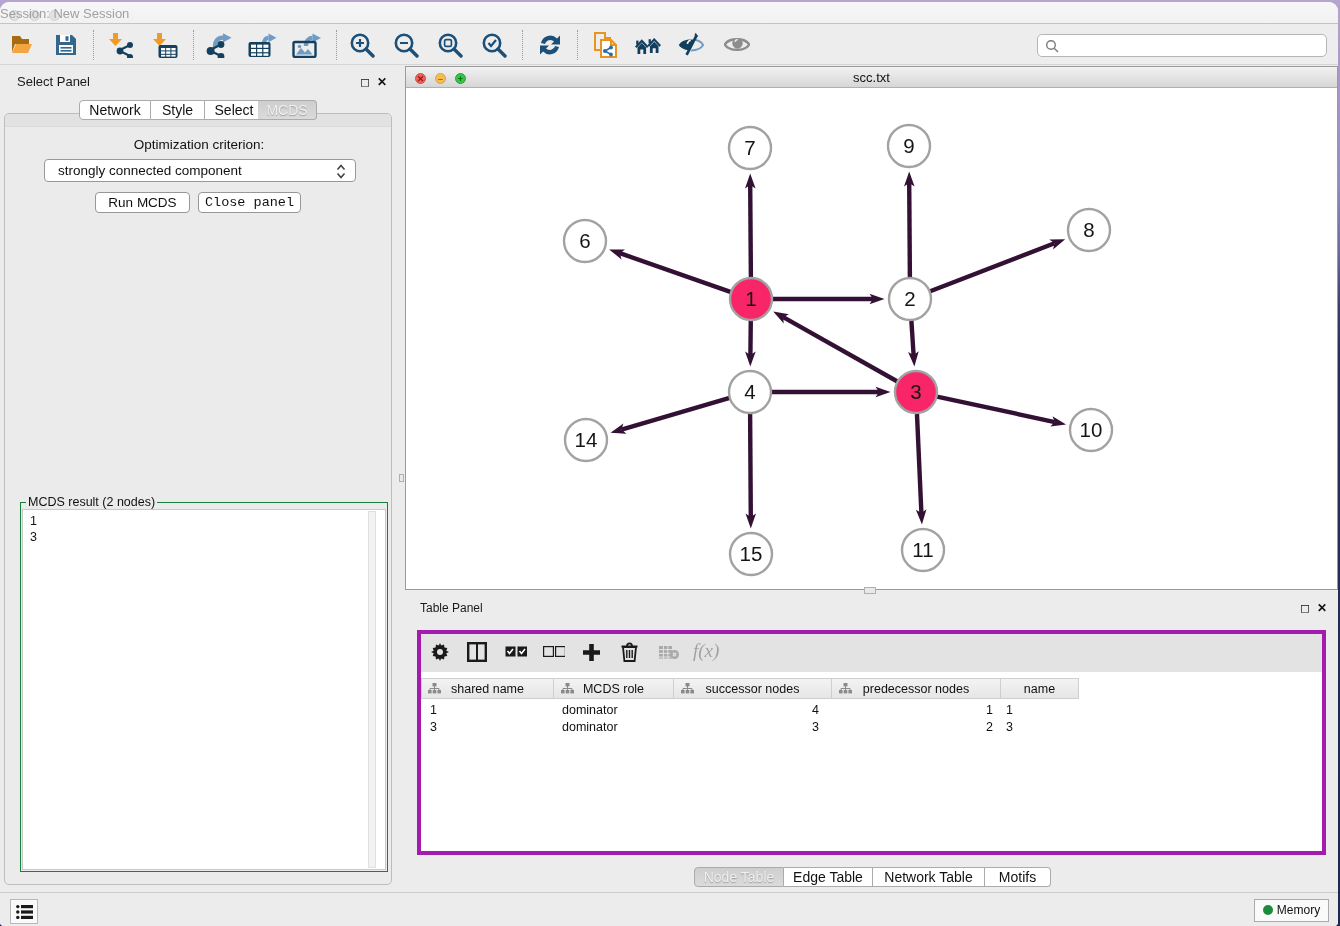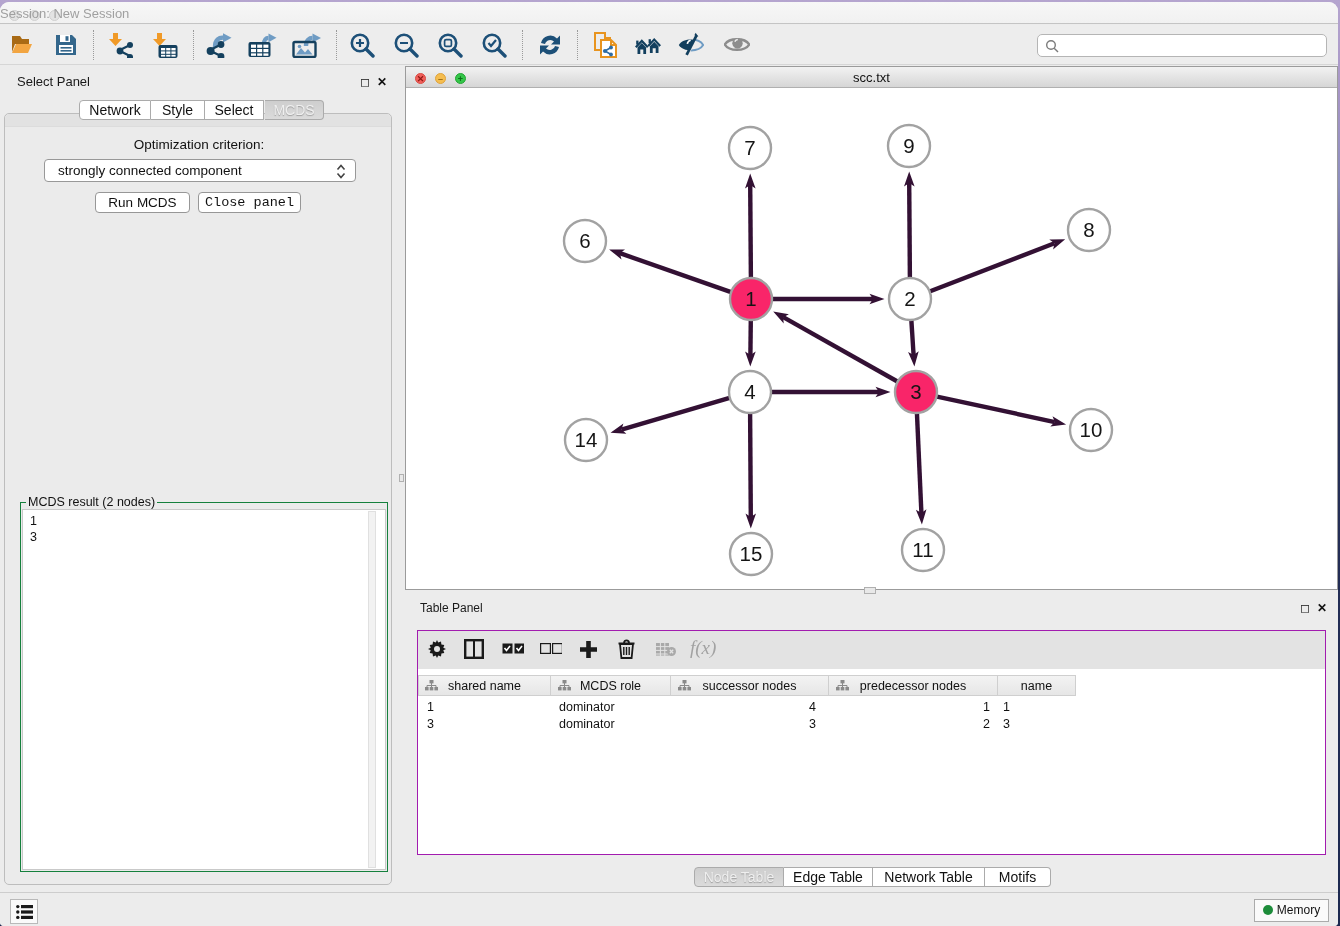--- a/index.html
+++ b/index.html
@@ -33,21 +33,21 @@
 #tabpane { position:absolute; left:4px; top:47px; width:388px; height:772px;
   border:1px solid #bdbdbd; border-radius:5px; background:#ebebeb; }
 #tabpane .topstrip { position:absolute; left:0; top:0; width:100%; height:13px;
   background:#e2e2e2; border-bottom:1px solid #dcdcdc; border-radius:5px 5px 0 0;}
 #tabs { position:absolute; left:79px; top:34px; height:20px; z-index:5; }
 .tab { position:absolute; top:0; height:20px; background:#fff; border:1px solid #ababab;
   font-size:14px; color:#111; text-align:center; line-height:18px; }
 #tab1{left:0; width:72px; border-radius:4px 0 0 4px;}
 #tab2{left:72px; width:54px; border-left:none;}
 #tab3{left:126px; width:59px; border-left:none;}
-#tab4{left:186px; width:59px; border-left:none; border-radius:0 4px 4px 0;
+#tab4{left:179px; width:59px; border-left:none; border-radius:0 4px 4px 0;
   background:linear-gradient(#cecece,#dbdbdb); color:#efefef;
   text-shadow:0 1px 1px rgba(120,120,120,.6); }
 #optlabel { position:absolute; left:0; top:23px; width:388px; text-align:center;
   font-size:13.5px; color:#111; }
 #optsel { position:absolute; left:39px; top:45px; width:312px; height:23px;
   background:#fff; border:1px solid #989898; border-radius:4px;
   font-size:13.5px; color:#111; line-height:21px; padding-left:13px; }
 .cbtn { position:absolute; top:78px; height:21px; background:#fff; border:1px solid #979797;
   border-radius:4px; font-size:13.5px; color:#111; text-align:center; line-height:19px; }
 #runbtn { left:90px; width:95px; }
@@ -70,21 +70,21 @@
   font-size:9px; line-height:10px; text-align:center; font-weight:bold; }
 #wbr { left:9px; background:#f1605b; border:1px solid #d94c44; color:#8c1713; }
 #wby { left:29px; background:#f5bd4f; border:1px solid #dfa33b; color:#9a6a10; }
 #wbg { left:49px; background:#35c649; border:1px solid #24a534; color:#0e6e1a; }
 #ntitle { position:absolute; top:3px; width:100%; text-align:center; font-size:13px; color:#111; }
 #canvas { position:absolute; left:0; top:21px; width:931px; height:501px; background:#fff; }
 
 #tpanel { position:absolute; left:405px; top:524px; width:933px; height:302px; background:#ececec; }
 #tpanel-h { position:absolute; left:15px; top:11px; font-size:12px; color:#1a1a1a; }
 #tbox { position:absolute; left:12px; top:40px; width:909px; height:225px;
-  background:#fff; border:1px solid #a21caf; }
+  background:#fff; border:4px solid #a21caf; }
 #ttoolbar { position:absolute; left:0; top:0; width:100%; height:38px; background:#e3e3e3; }
 #thead { position:absolute; left:0; top:44px; height:21px; }
 .th { position:absolute; top:0; height:21px; background:linear-gradient(#f3f3f3,#e6e6e6);
   border:1px solid #cfcfcf; border-left:none; font-size:12.5px; color:#111;
   text-align:center; line-height:20px; }
 .trow { position:absolute; font-size:12.5px; color:#111; height:17px; line-height:17px; }
 .hicon { position:absolute; top:5px; }
 #ttabs { position:absolute; left:0; top:277px; width:930px; height:21px; }
 .ttab { position:absolute; top:0; height:20px; background:#fff; border:1px solid #ababab;
   font-size:14px; color:#111; text-align:center; line-height:19px; }

